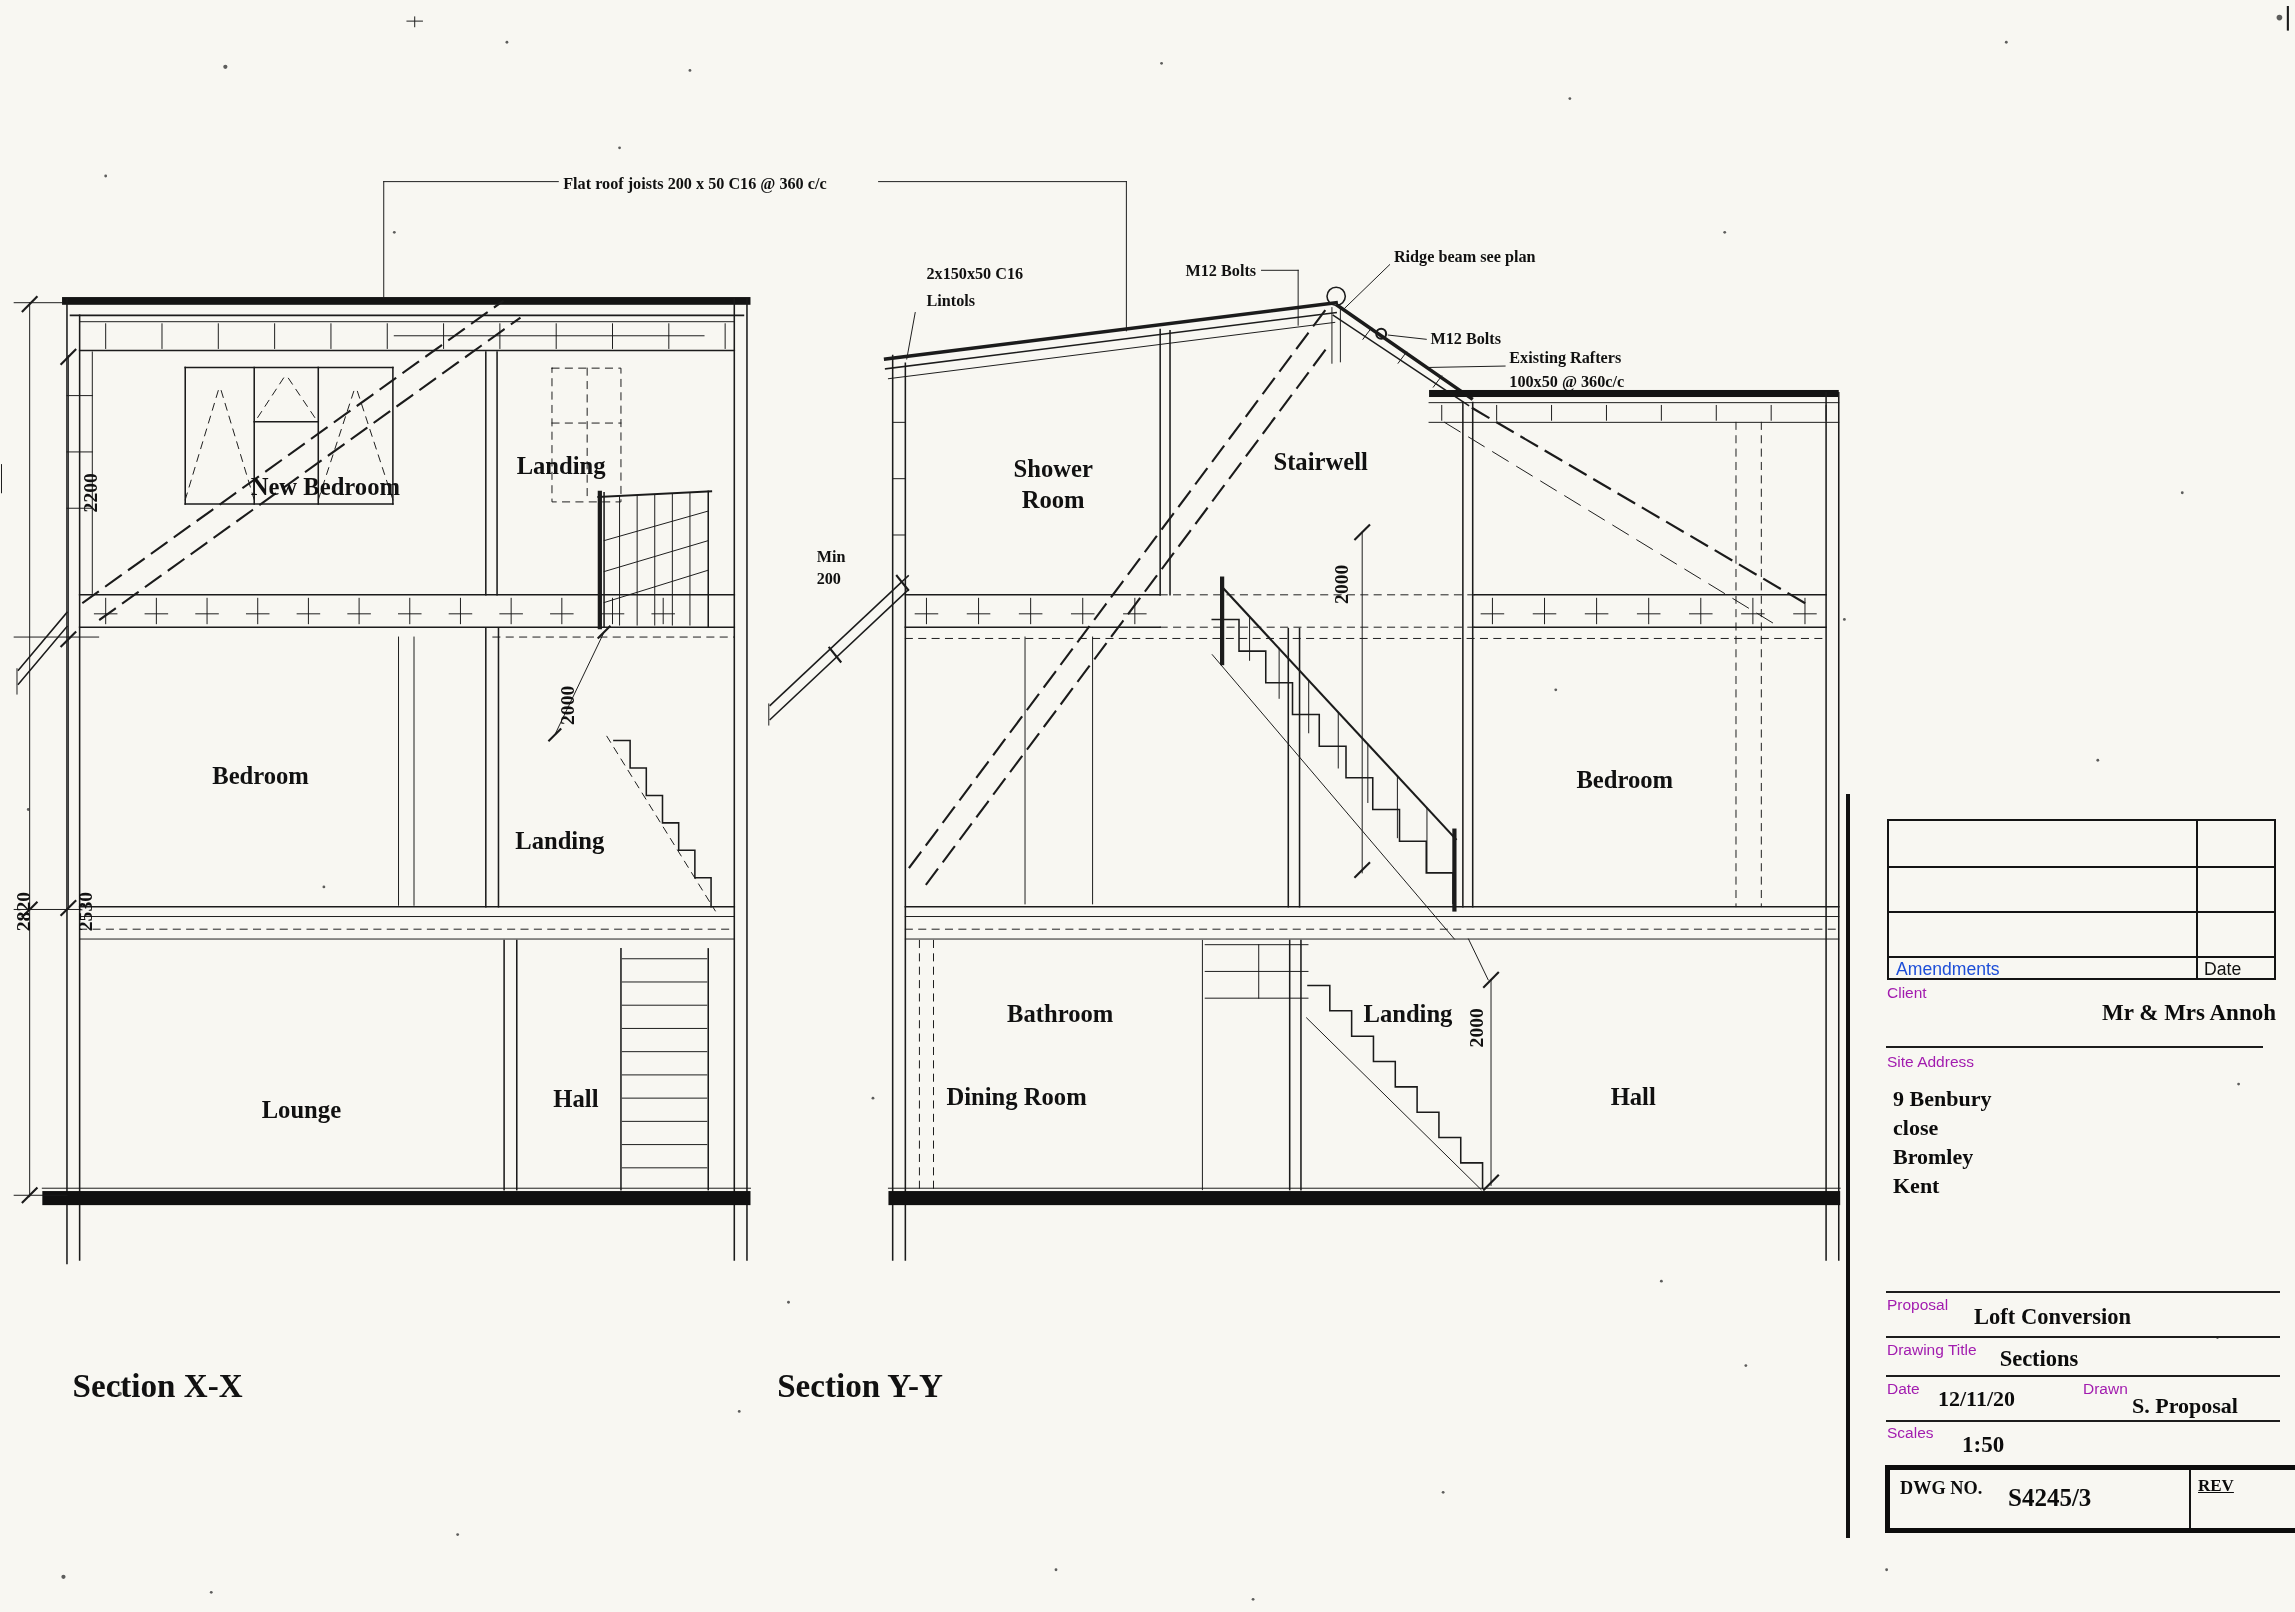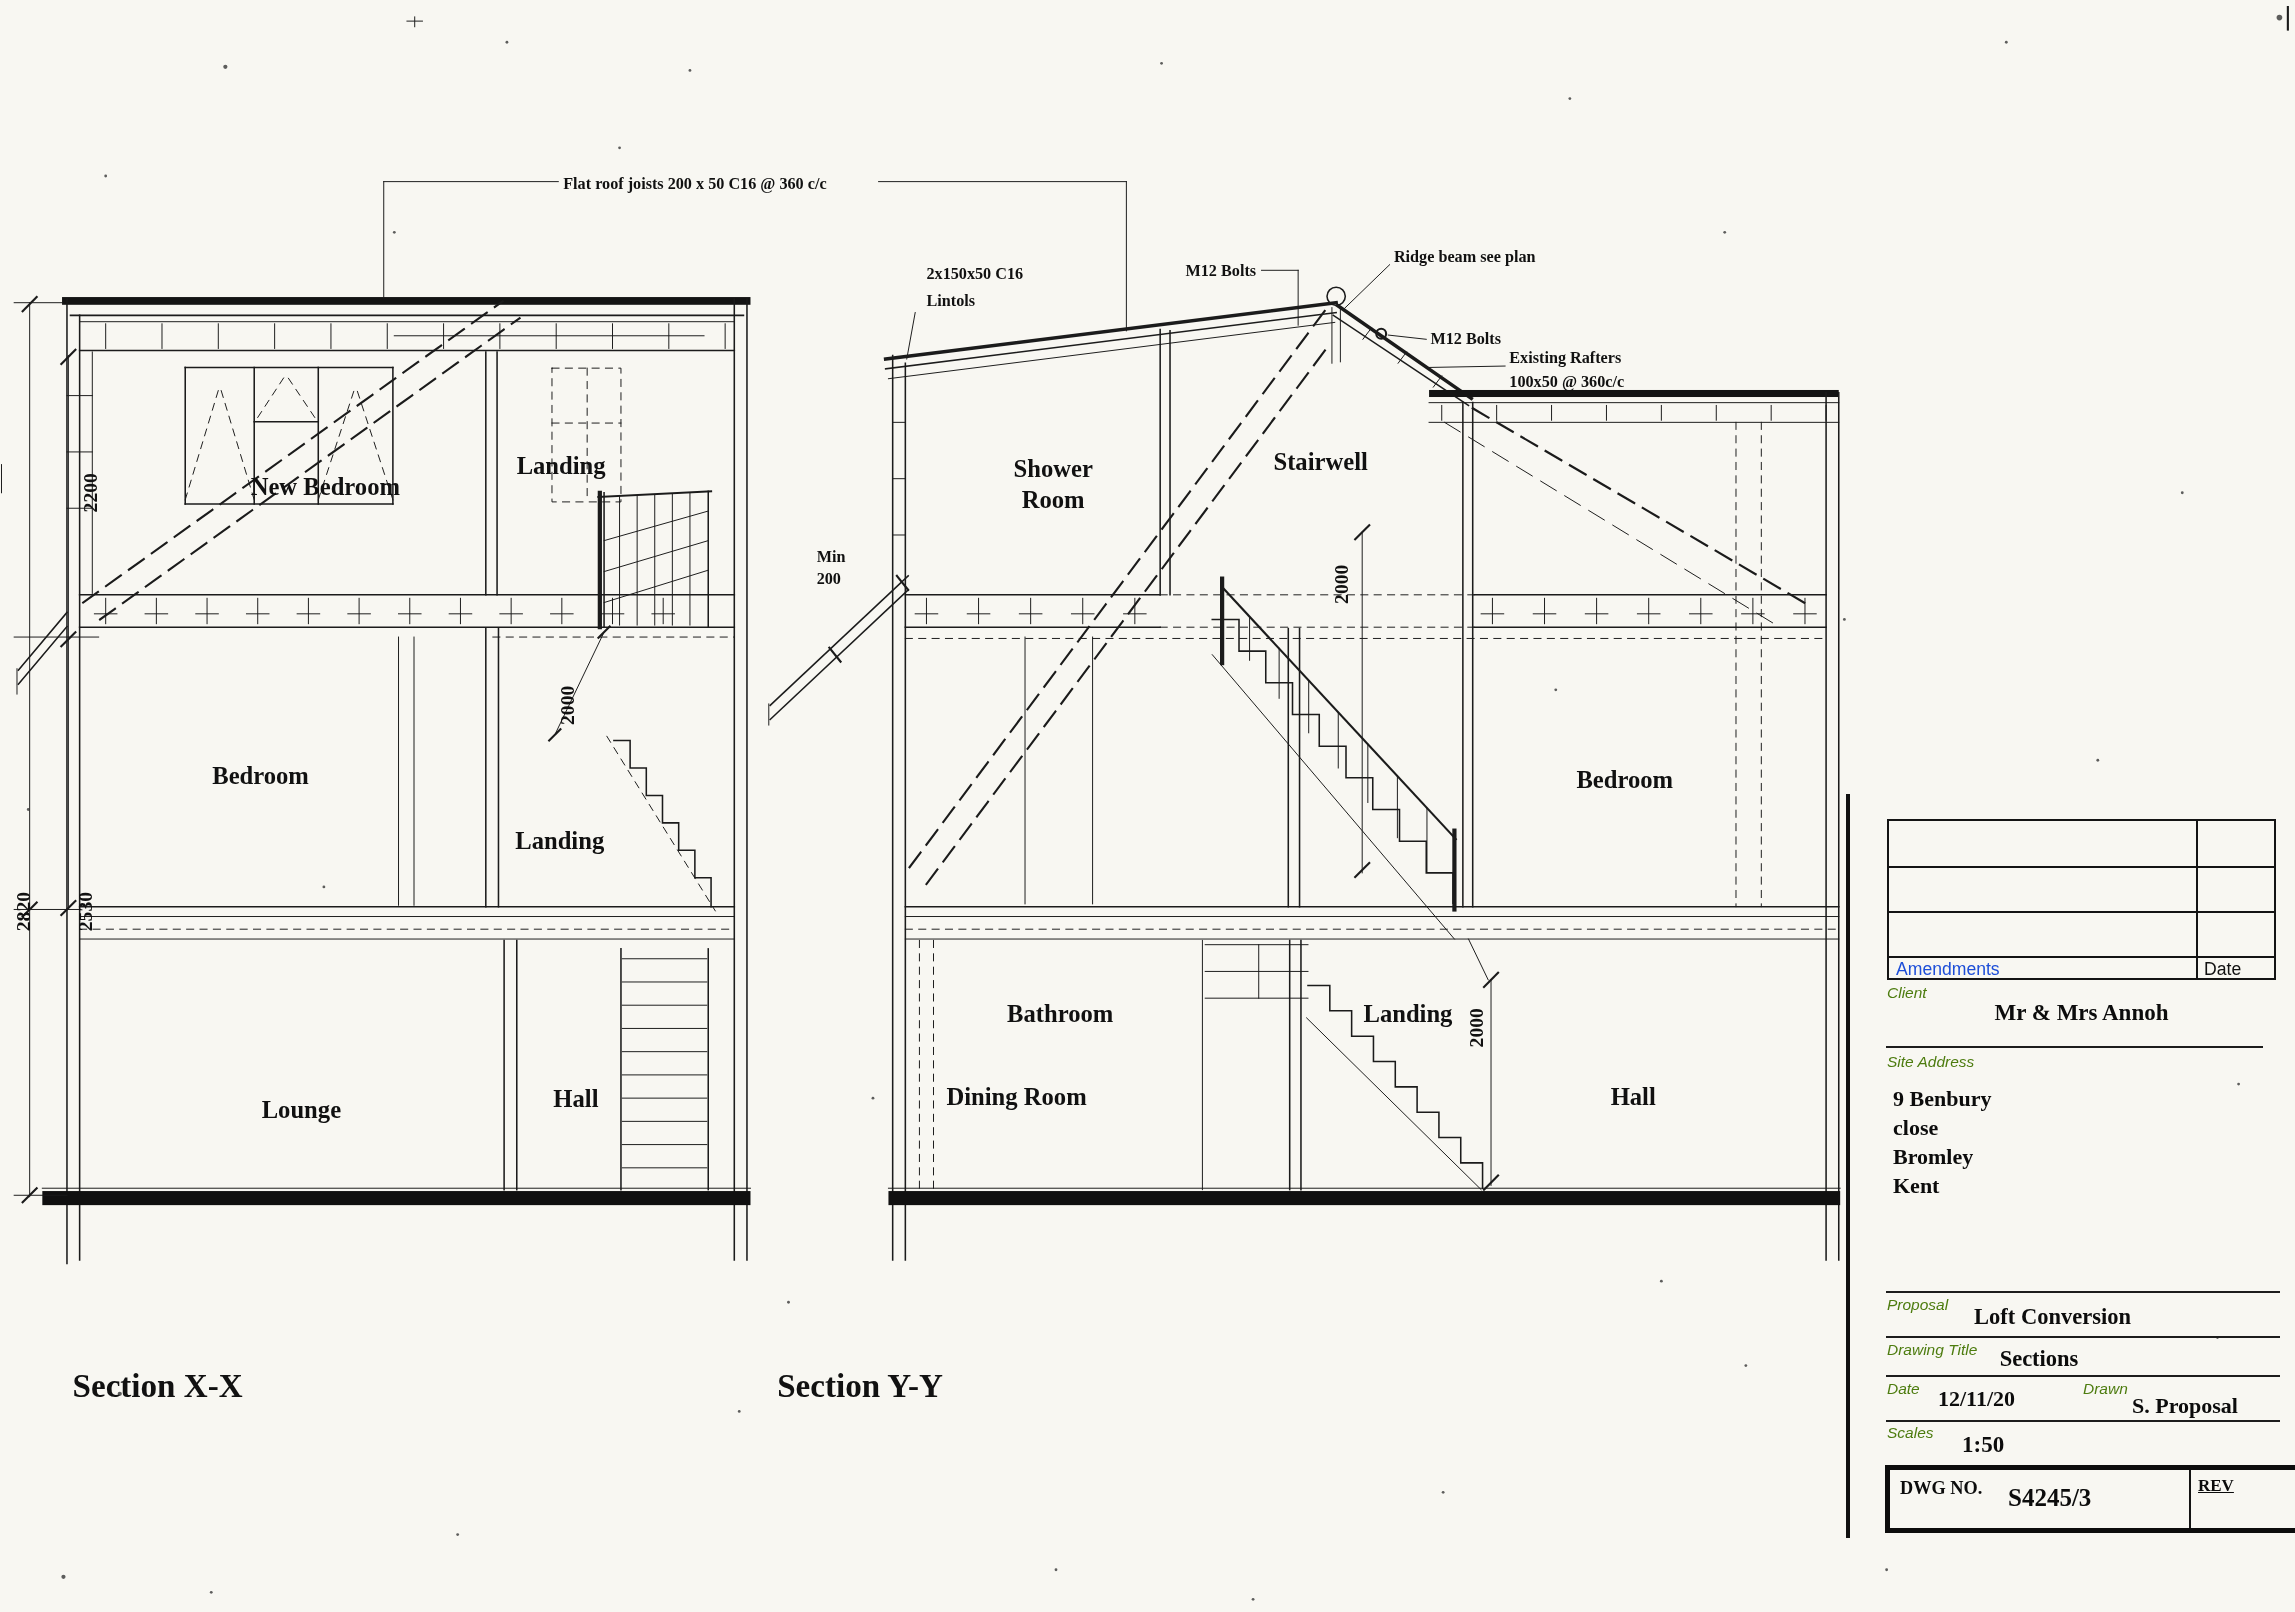--- a/index.html
+++ b/index.html
@@ -13,30 +13,30 @@
   .w6{stroke-width:6;}
   .dash{stroke-dasharray:26 14;}
   .dash2{stroke-dasharray:10 9;}
   text{fill:#111;}
   .room{font:bold 35px "Liberation Serif",serif;}
   .dim{font:bold 28px "Liberation Serif",serif;}
   .ann{font:bold 23px "Liberation Serif",serif;}
   .sect{font:bold 47px "Liberation Serif",serif;}
   
   .tb-abs{position:absolute;}
-  .tb-label{font-family:"Liberation Sans",sans-serif;font-size:15.5px;color:#4d7c0f;font-style:italic;}
+  .tb-label{font-family:"Liberation Sans",sans-serif;font-size:15.5px;color:#a21caf;}
   .tb-value{font-family:"Liberation Serif",serif;font-weight:bold;color:#0c0c0c;}
   .tb-rule{position:absolute;background:#1d1d1d;height:2.1px;}
   .tb-vline{position:absolute;left:1846px;top:794px;width:4.2px;height:744px;background:#111;}
   .amend{position:absolute;left:1887px;top:819px;width:389px;height:161px;border:2.1px solid #141414;box-sizing:border-box;}
   .amend .h1,.amend .h2,.amend .h3{position:absolute;left:0;width:100%;height:1.8px;background:#141414;}
   .amend .v{position:absolute;left:307px;top:0;width:1.8px;height:100%;background:#141414;}
   .amend-h{position:absolute;left:7px;top:138px;font-family:"Liberation Sans",sans-serif;font-size:17.6px;color:#1d4ed8;}
   .amend-d{position:absolute;left:315px;top:138px;font-family:"Liberation Sans",sans-serif;font-size:17.6px;color:#111;}
-  .client-name{position:absolute;left:1887px;top:1000px;width:389px;text-align:center;font-size:23px;}
+  .client-name{position:absolute;left:1887px;top:1000px;width:389px;text-align:right;font-size:23px;}
   .addr{position:absolute;left:1893px;top:1084px;font-size:22px;line-height:29px;}
   .dwg-box{position:absolute;left:1885px;top:1465px;width:432px;height:68px;border:5.6px solid #0d0d0d;box-sizing:border-box;}
   .dwg-box .v{position:absolute;left:299px;top:0;width:2.1px;height:100%;background:#141414;}
   .dwg-label{position:absolute;left:10px;top:8.4px;font-size:18.3px;}
   .dwg-no{position:absolute;left:118px;top:14px;font-size:25px;}
   .rev{position:absolute;left:308px;top:5.6px;font-size:17px;text-decoration:underline;}
 </style>
 </head>
 <body>
 

